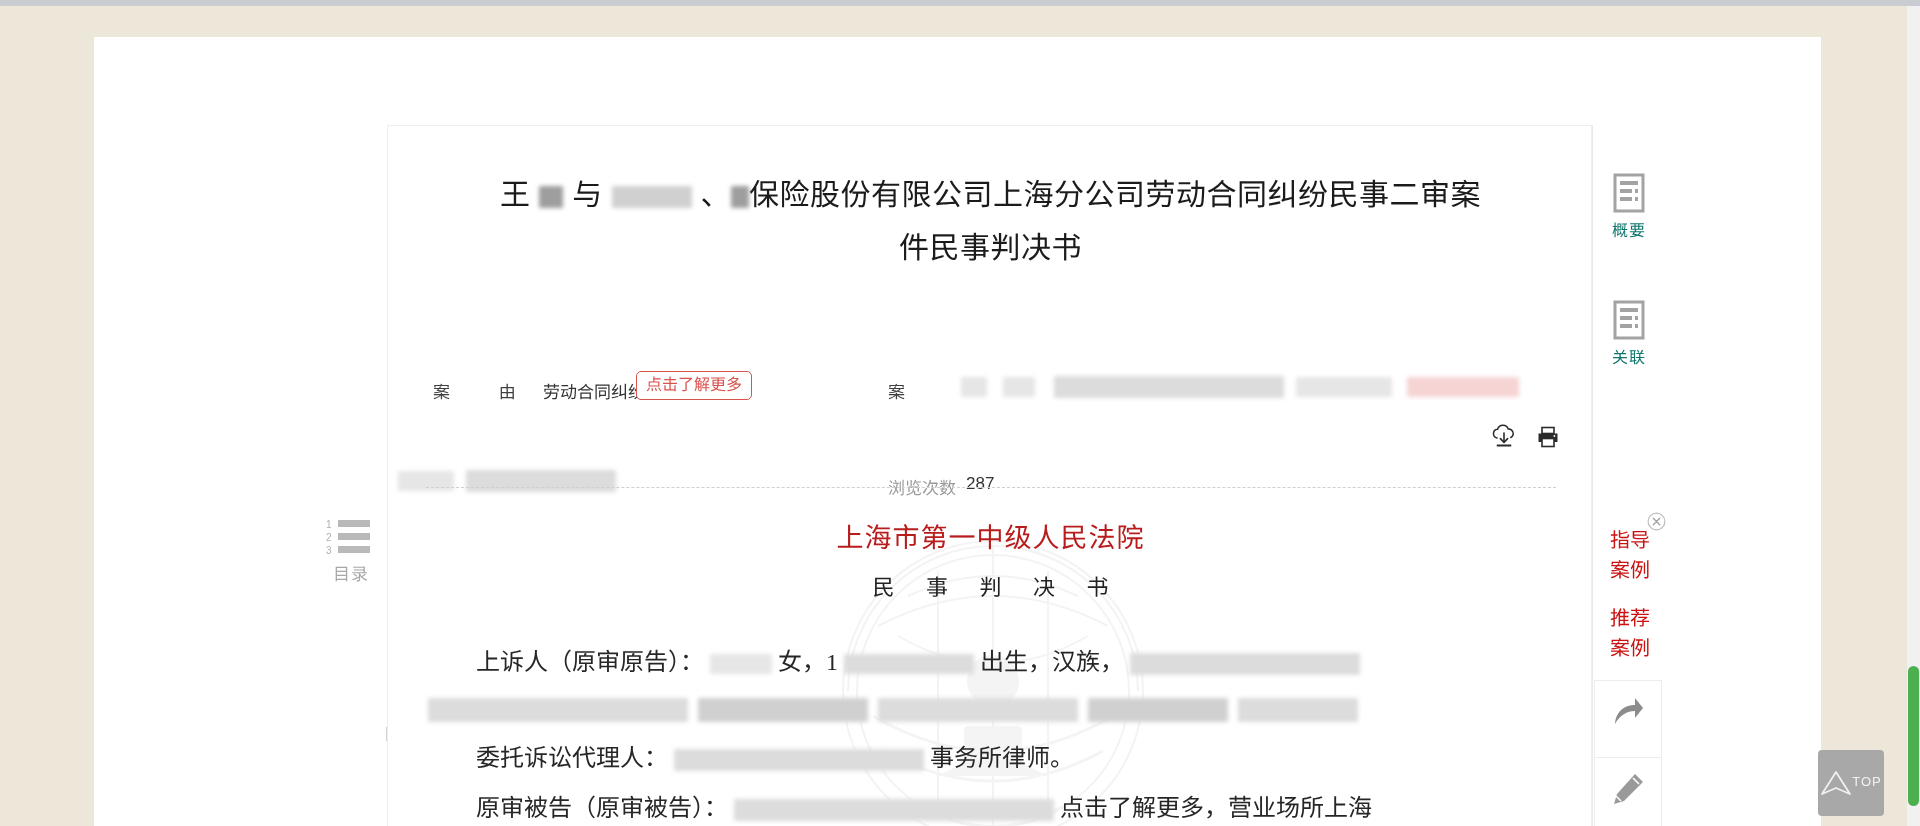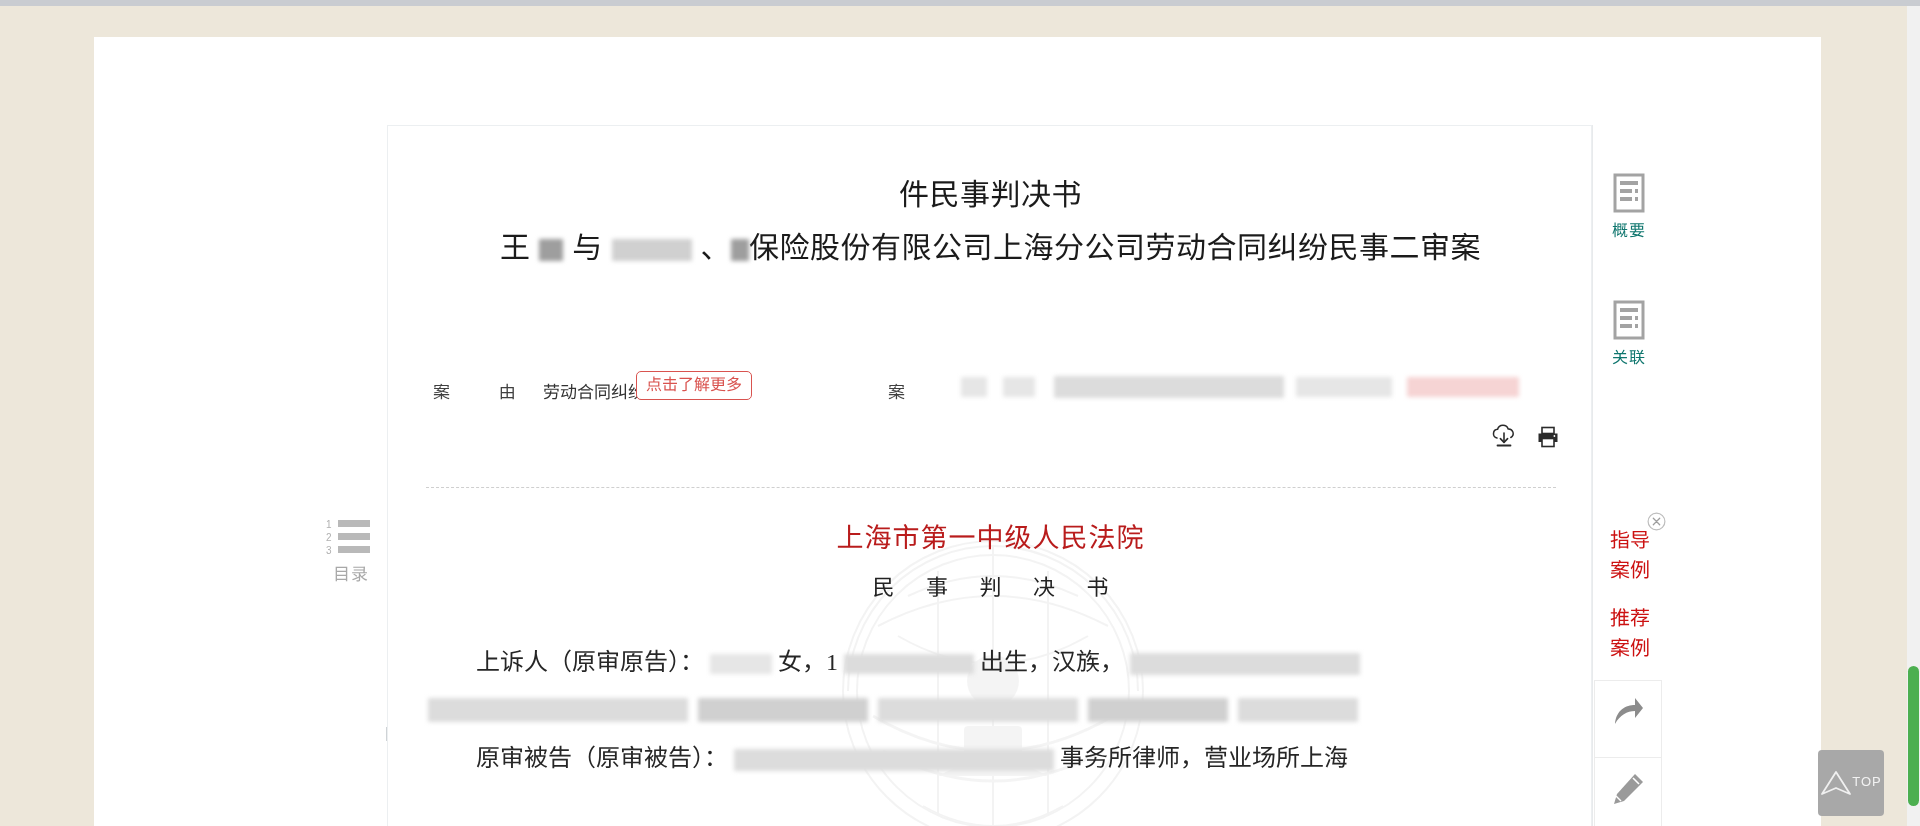--- a/index.html
+++ b/index.html
@@ -398,43 +398,51 @@
           <path d="M160 300 l55 -28 l55 28 z"></path>
         </g>
         <g fill="none" stroke="#dcdcdc" stroke-width="3">
           <path d="M95 240 q120 70 240 0"></path>
           <path d="M105 275 q110 60 220 0"></path>
         </g>
       </svg>
     </div>
 
     <div class="doc-title">
-      <div class="seg">件民事判决书</div>
       <div class="seg">
         <span>王</span>
         <span class="redact dark" style="width:24px;height:22px;"></span>
         <span>与</span>
         <span class="redact" style="width:80px;height:22px;"></span>
         <span>、</span><span class="redact dark" style="width:18px;height:22px;"></span><span>保险股份有限公司上海分公司劳动合同纠纷民事二审案</span>
       </div>
+      <div class="seg">件民事判决书</div>
     </div>
 
     <div class="meta-wrap">
       <div class="meta-row r1">
         <span class="meta-label meta-key-anyou">案 由</span>
         <span class="meta-value meta-val-anyou">劳动合同纠纷</span>
         <span class="tooltip-more">点击了解更多</span>
         <span class="meta-label meta-key-anhao">案</span>
         <span class="meta-anhao-redact">
           <span class="redact light" style="width:26px;height:20px;margin-left:38px;"></span>
           <span class="redact light" style="width:32px;height:20px;margin-left:12px;"></span>
           <span class="redact soft" style="width:230px;height:22px;margin-left:14px;"></span>
           <span class="redact light" style="width:96px;height:20px;margin-left:8px;"></span>
           <span class="redact pink" style="width:112px;height:20px;margin-left:10px;"></span>
         </span>
+      </div>
+      <div class="meta-row r2">
+        <span class="meta-row2-redact">
+          <span class="redact light" style="width:56px;height:20px;margin-left:10px;"></span>
+          <span class="redact soft" style="width:150px;height:22px;margin-left:8px;"></span>
+        </span>
+        <span class="views-label">浏览次数</span>
+        <span class="views-count">287</span>
       </div>
     </div>
 
     <div class="doc-actions">
       <span class="act">
         <svg viewBox="0 0 26 26" width="26" height="26" aria-hidden="true">
           <path d="M6 14 a4.4 4.4 0 0 1 0.6 -8.7 a5.6 5.6 0 0 1 10.6 -0.4 a4.6 4.6 0 0 1 2.6 8.6" fill="none" stroke="#2b2b2b" stroke-width="1.5" stroke-linecap="round"></path>
           <path d="M13 9 L13 18" stroke="#2b2b2b" stroke-width="1.6" stroke-linecap="round"></path>
           <path d="M9.4 14.6 L13 18.4 L16.6 14.6" fill="none" stroke="#2b2b2b" stroke-width="1.6" stroke-linecap="round" stroke-linejoin="round"></path>
           <path d="M6.5 21.5 L19.5 21.5" stroke="#2b2b2b" stroke-width="1.8" stroke-linecap="round"></path>
@@ -467,25 +475,30 @@
       </div>
 
       <div class="full-redact-line">
         <span class="redact soft" style="left:0px;top:6px;width:260px;height:24px;"></span>
         <span class="redact" style="left:270px;top:6px;width:170px;height:24px;"></span>
         <span class="redact soft" style="left:450px;top:6px;width:200px;height:24px;"></span>
         <span class="redact" style="left:660px;top:6px;width:140px;height:24px;"></span>
         <span class="redact soft" style="left:810px;top:6px;width:120px;height:24px;"></span>
       </div>
 
+      <div class="para">
+        <span class="ind">委托诉讼代理人：</span>
+        <span class="redact soft" style="width:250px;height:22px;"></span>
+        <span>事务所律师。</span>
+      </div>
 
       <div class="para">
         <span class="ind">原审被告（原审被告）：</span>
         <span class="redact soft" style="width:320px;height:22px;"></span>
-        <span>事务所律师，营业场所上海</span>
+        <span>点击了解更多，营业场所上海</span>
       </div>
 
     </div>
   </div>
 
   <div class="right-rail">
 
     <div class="rail-btn rail-gaiyao">
       <span class="ricon">
         <svg viewBox="0 0 40 42" width="40" height="42" aria-hidden="true">

